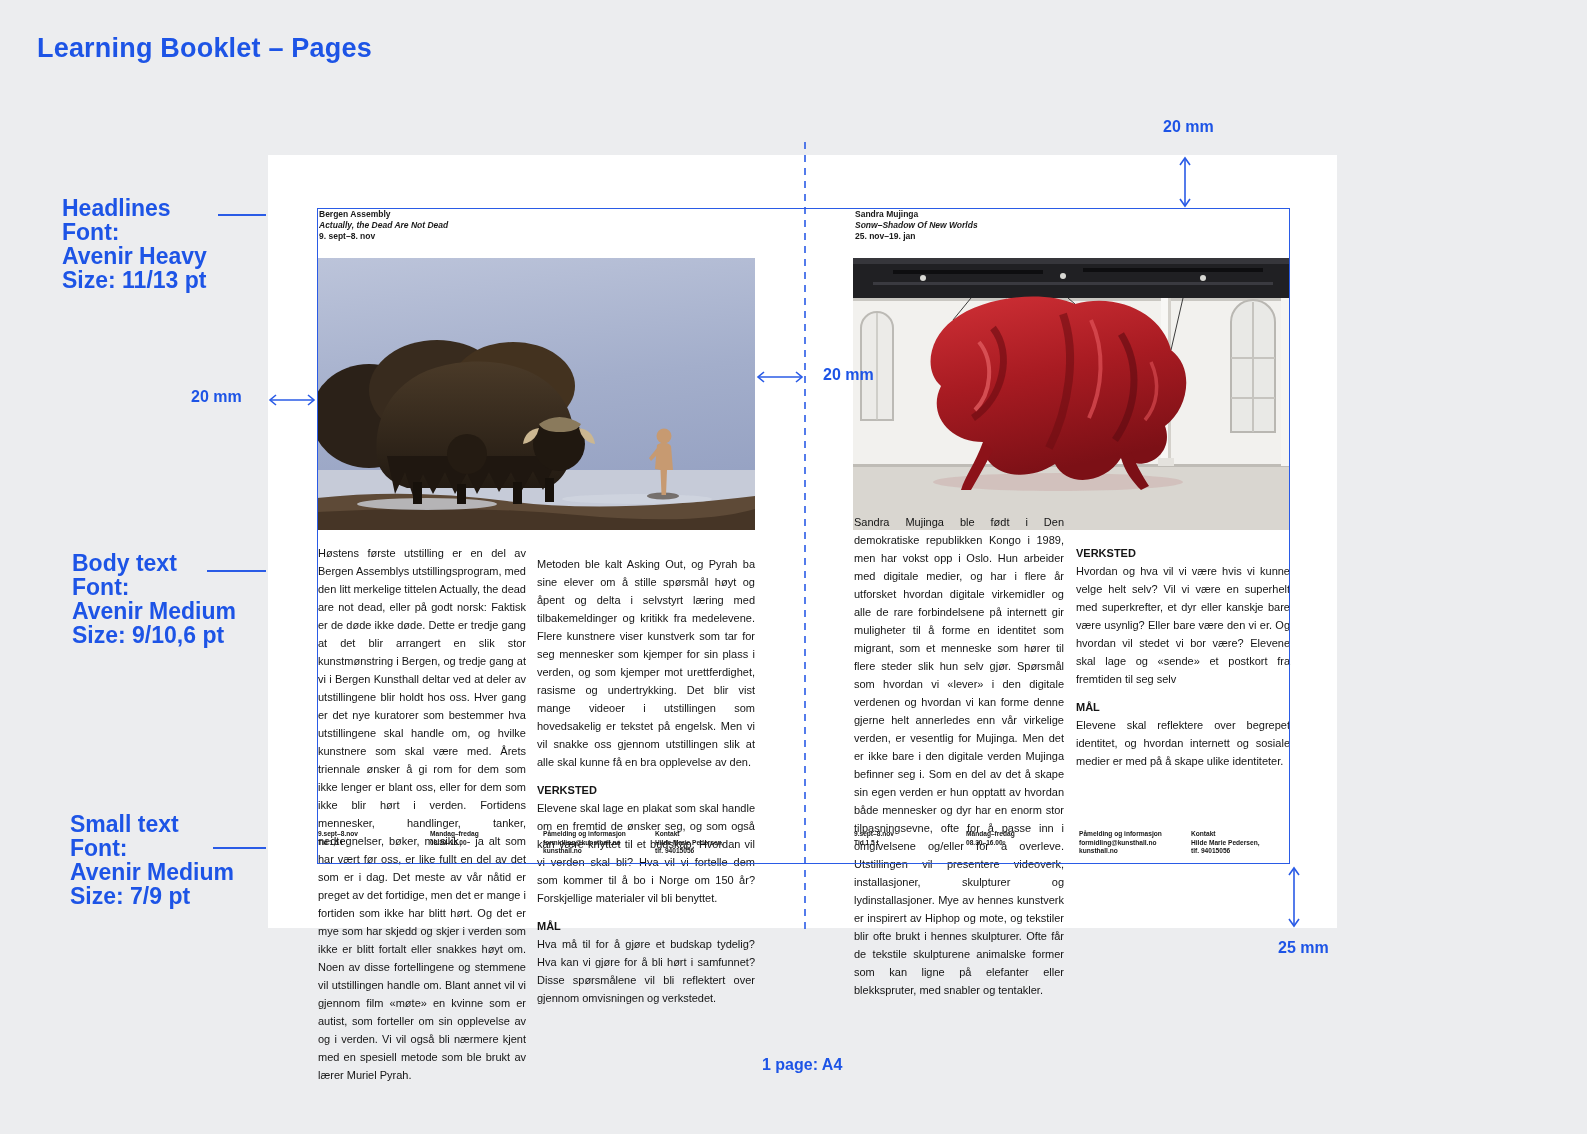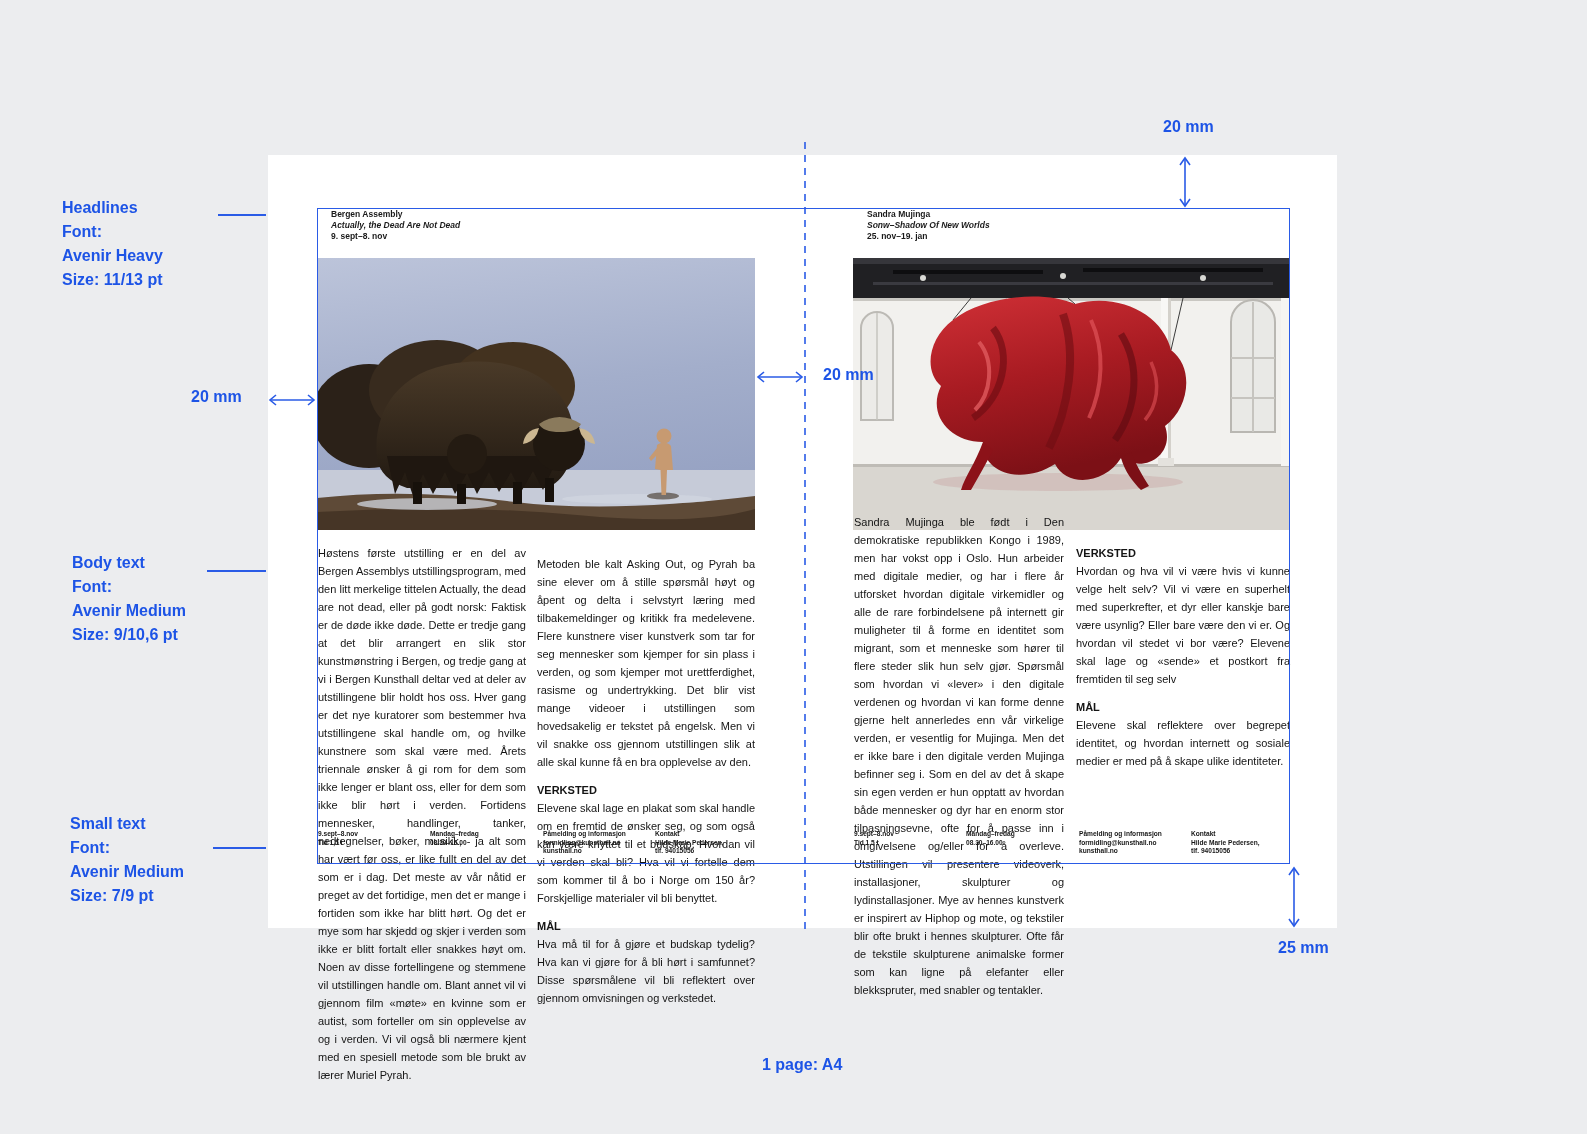--- a/index.html
+++ b/index.html
@@ -1,42 +1,43 @@
 <!DOCTYPE html>
 <html><head>
 <meta charset="utf-8">
 <style>
   html,body{margin:0;padding:0;background:#ecedef;}
   .canvas{position:relative;width:1587px;height:1134px;background:#ecedef;
           font-family:"Liberation Sans",sans-serif;overflow:hidden;}
   .blue-label{position:absolute;color:#1d54e6;font-weight:bold;}
   .title{font-size:27px;letter-spacing:0.2px;}
-  .ann{position:absolute;color:#1d54e6;font-weight:bold;font-size:16px;line-height:24px;}
+  .ann{position:absolute;color:#1d54e6;font-weight:bold;font-size:23px;line-height:24px;}
   .connector{position:absolute;height:2px;background:#2a5be6;}
   .spread{position:absolute;left:268px;top:155px;width:1069px;height:773px;background:#ffffff;}
   .margin-box{position:absolute;left:317px;top:208px;width:973px;height:656px;
               border:1.5px solid #2a5be6;box-sizing:border-box;pointer-events:none;z-index:6;}
-  .page-header{position:absolute;font-size:8.5px;line-height:11.2px;font-weight:bold;color:#1a1a1a;z-index:3;padding-left:12px;}
+  .page-header{position:absolute;font-size:8.5px;line-height:11.2px;font-weight:bold;color:#1a1a1a;z-index:3;}
   .page-header .ex{font-style:italic;}
   .artimg{position:absolute;z-index:2;}
   .bodycol{position:absolute;font-size:11px;line-height:18px;color:#141414;
            text-align:justify;z-index:3;}
   .bodycol p{margin:0 0 9.75px 0;}
   .bodycol .bh{font-weight:bold;}
   .footer-col{position:absolute;font-size:6.6px;line-height:8.7px;font-weight:bold;color:#161616;z-index:3;}
   .measure{position:absolute;color:#1d54e6;font-weight:bold;font-size:16px;z-index:8;}
   .arrow{position:absolute;z-index:7;}
   .dashline{position:absolute;left:803px;top:142px;z-index:7;}
   svg{display:block;}
 </style>
 </head>
 <body>
 
 <div class="canvas">
 
+  <div class="blue-label title" style="left:37px;top:33px">Learning Booklet – Pages</div>
 
   <div class="ann" style="left:62px;top:196px">
     <div>Headlines</div>
     <div>Font:</div>
     <div>Avenir Heavy</div>
     <div>Size: 11/13 pt</div>
   </div>
   <div class="ann" style="left:72px;top:551px">
     <div>Body text</div>
     <div>Font:</div>

